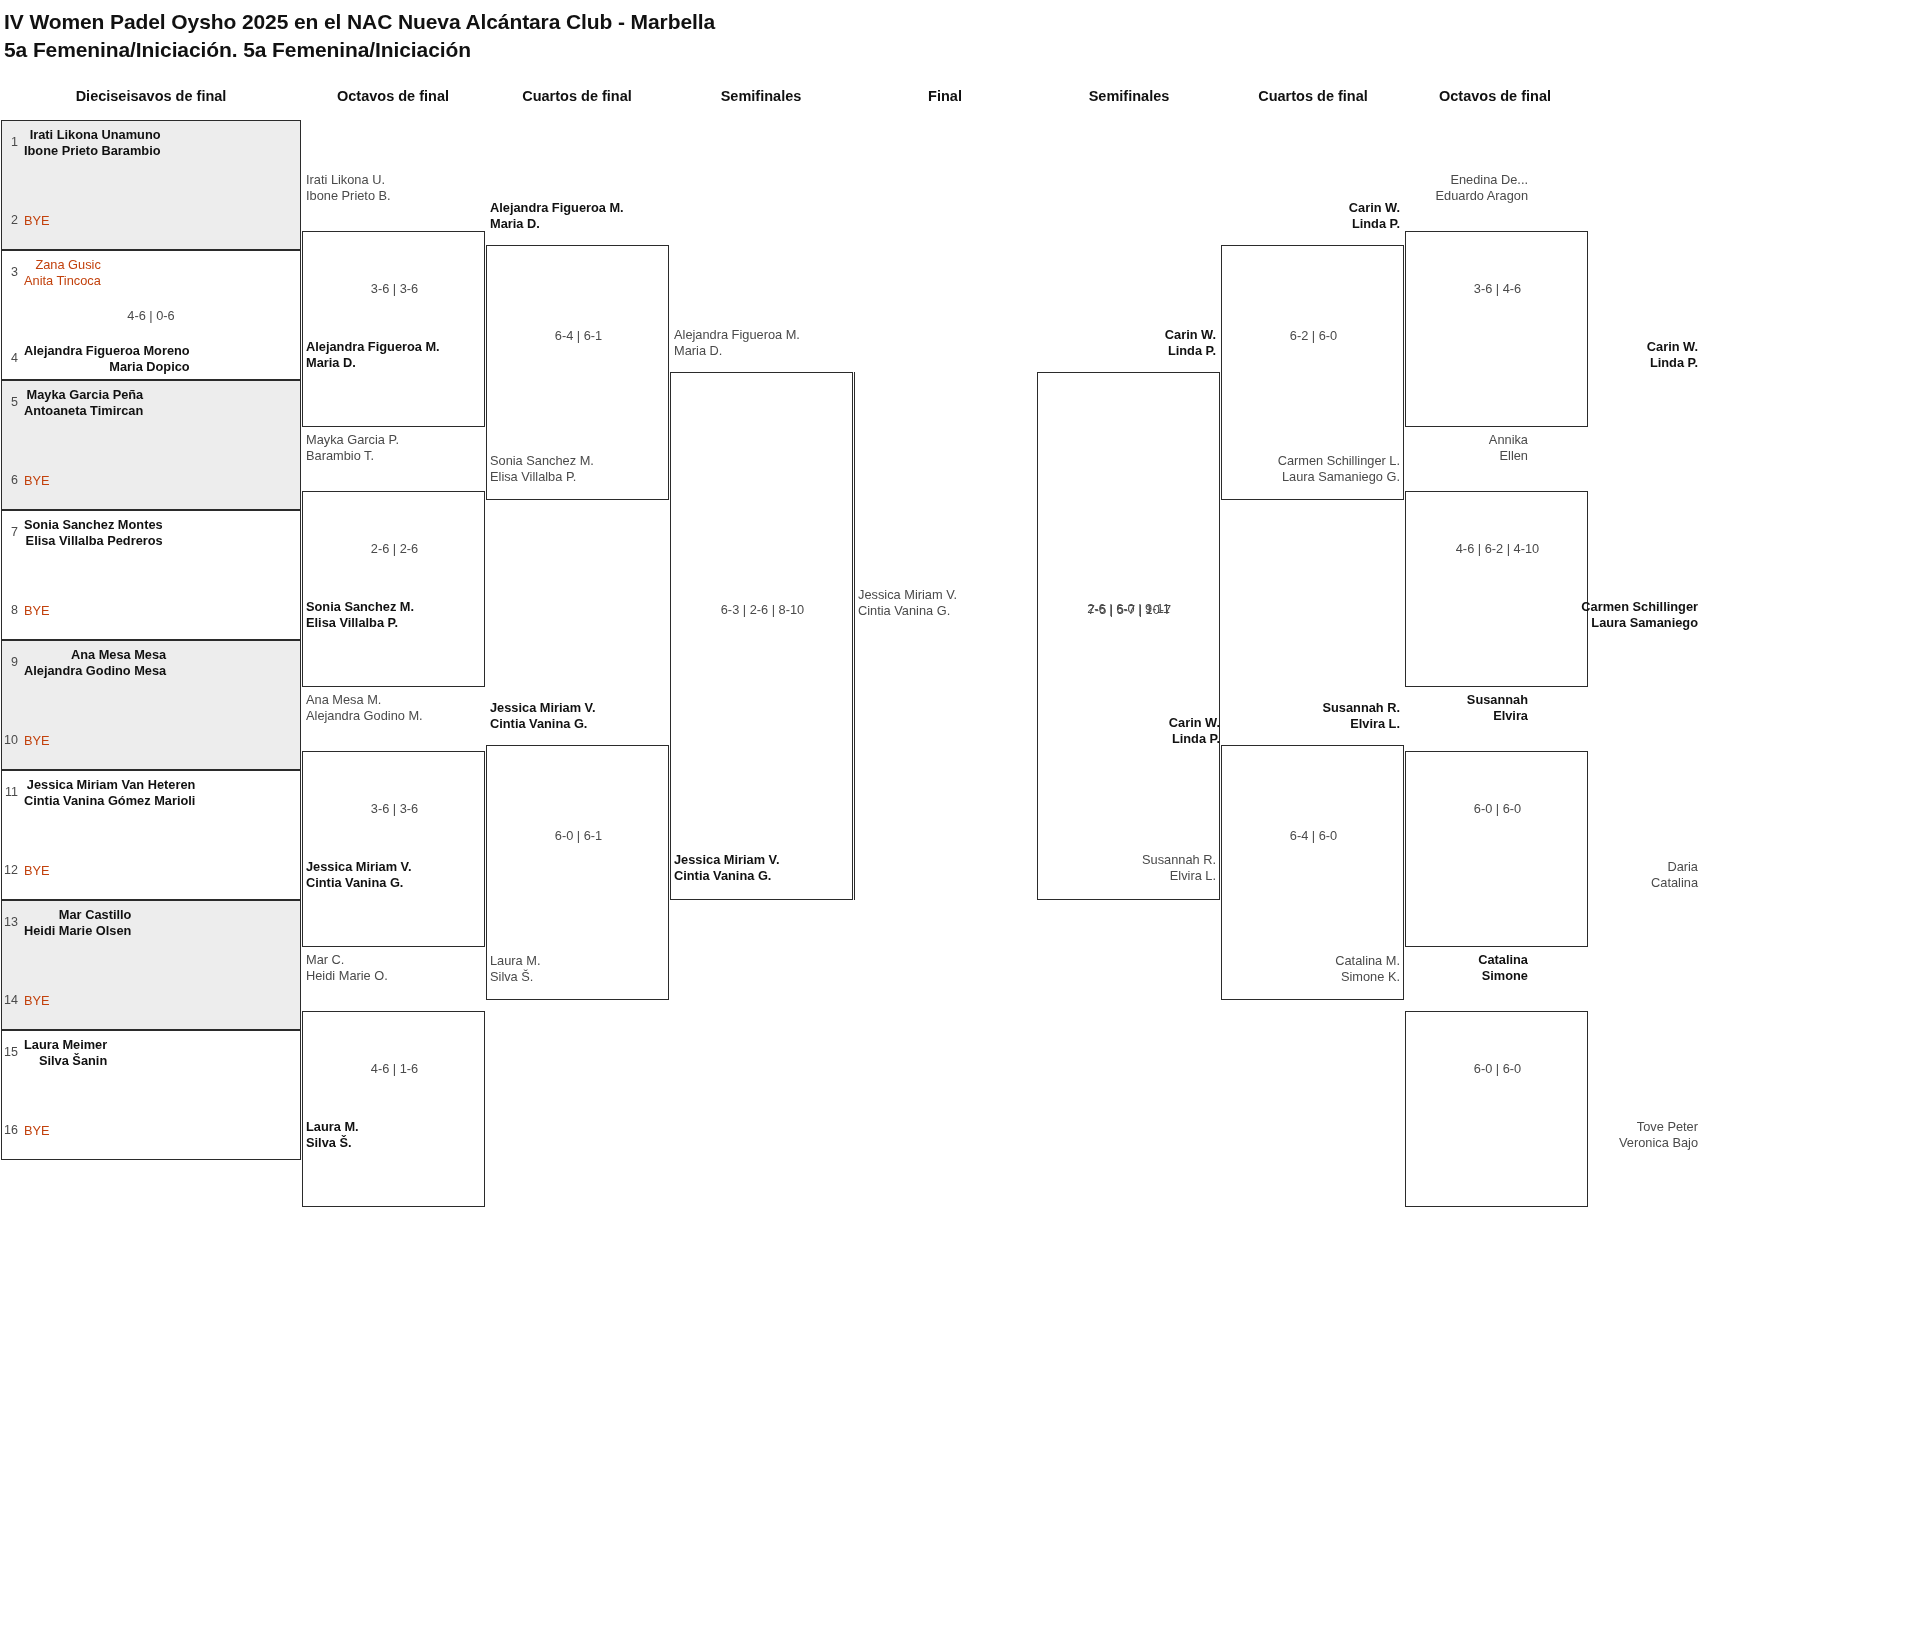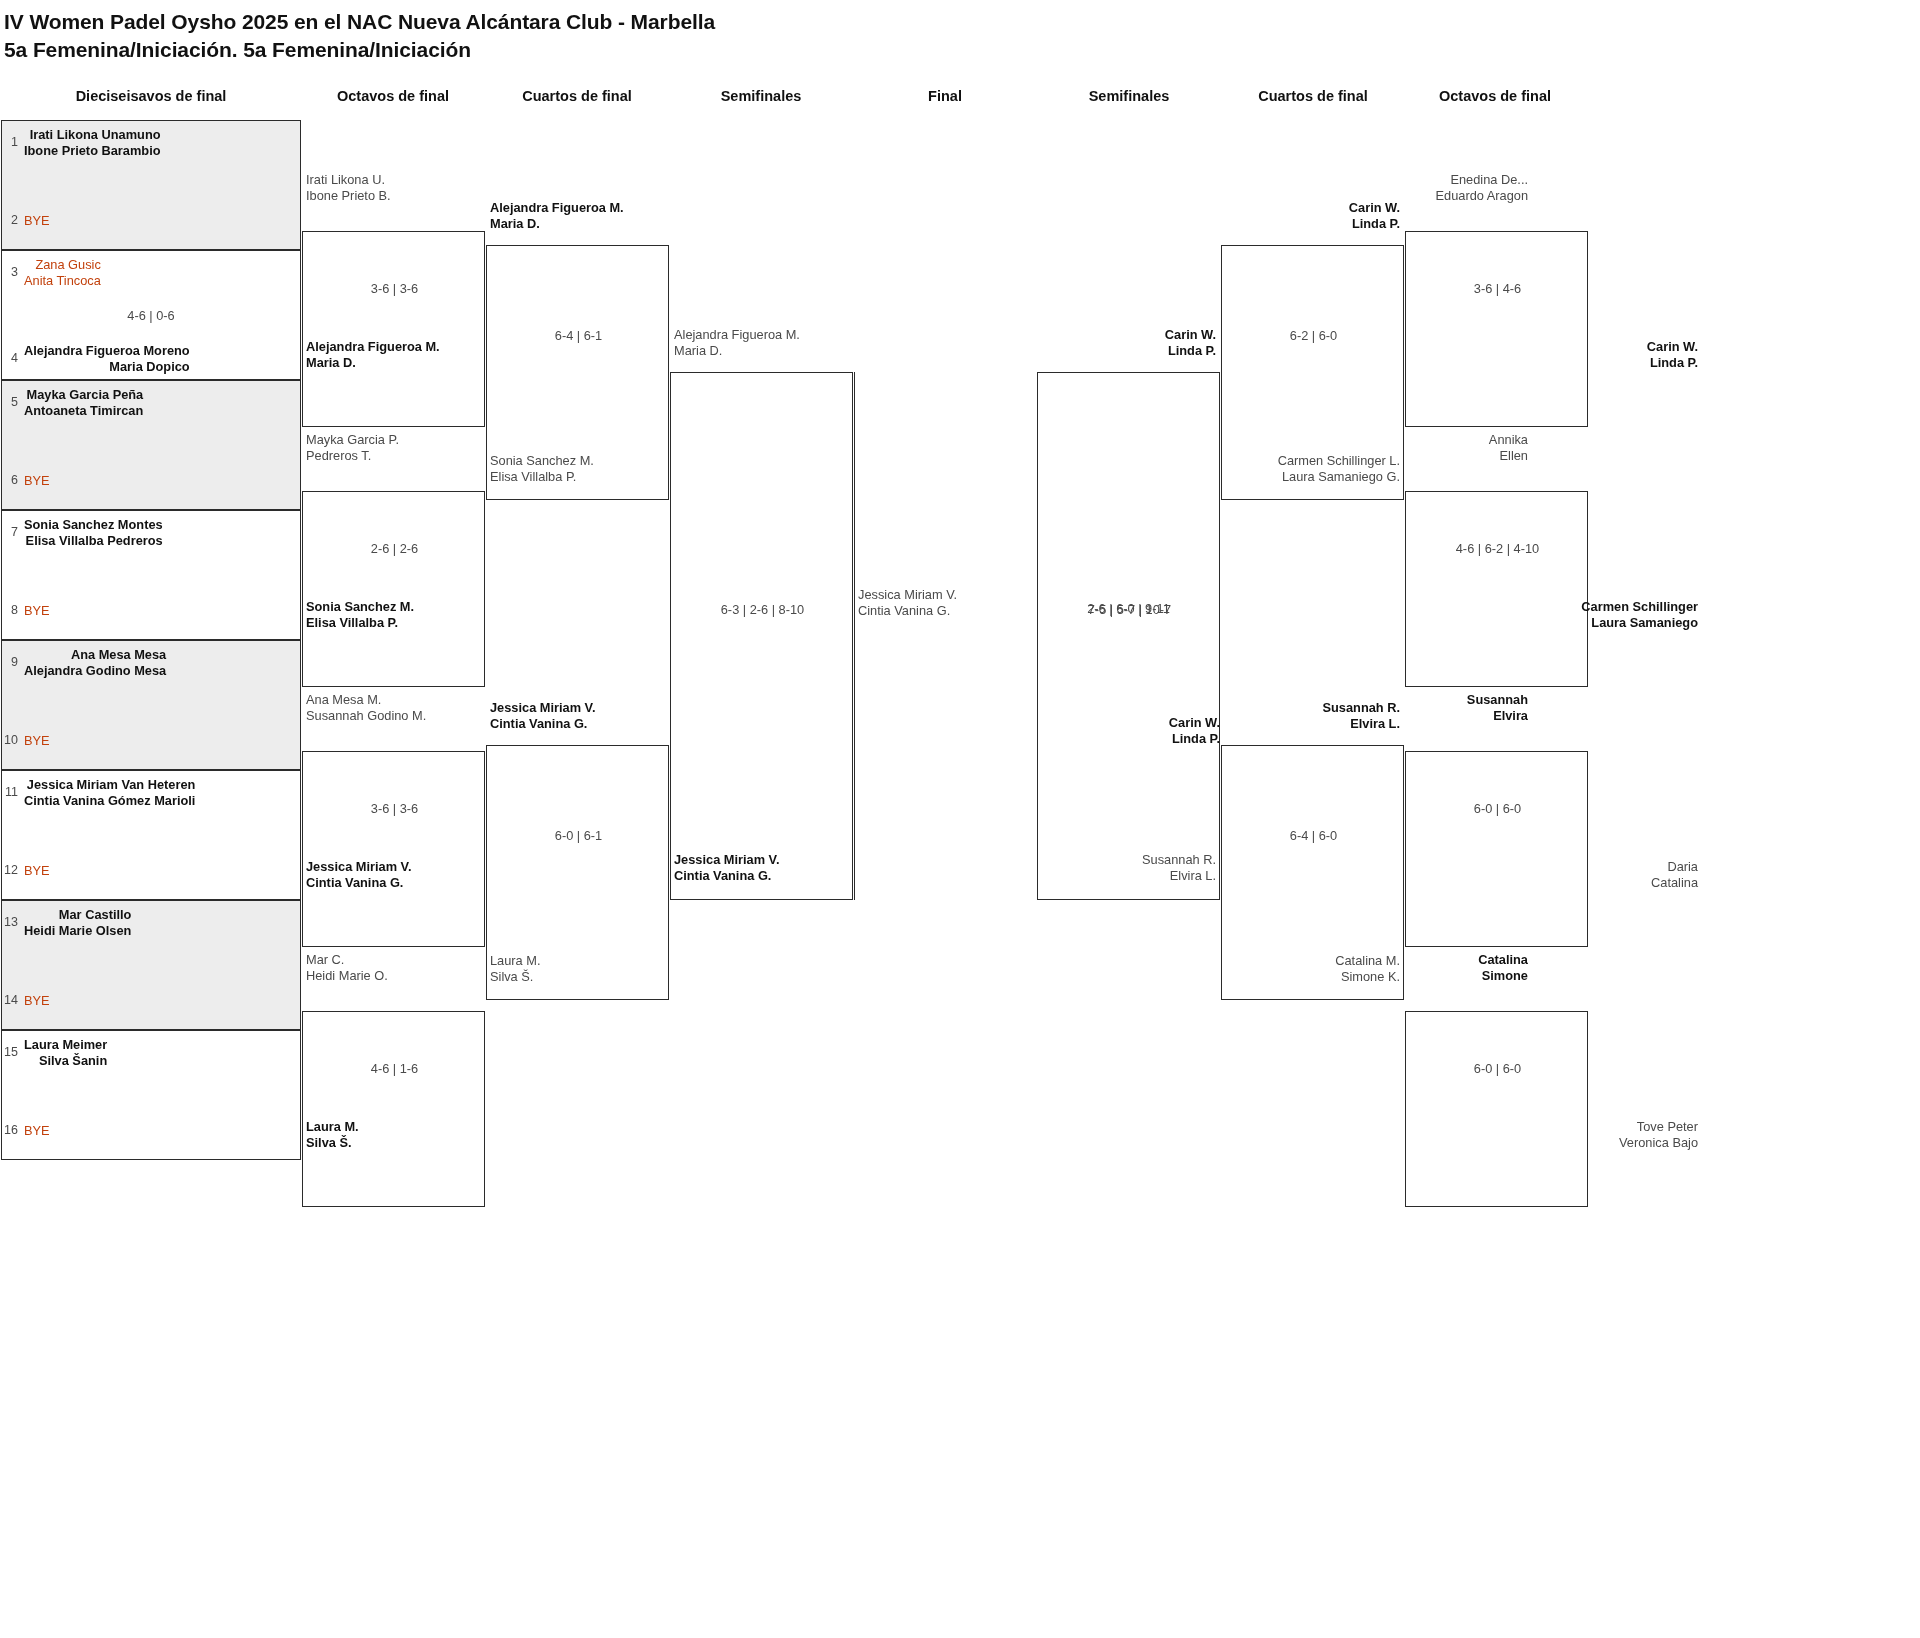--- a/index.html
+++ b/index.html
@@ -209,32 +209,32 @@
     </div>
     <div class="matchbox" style="left: 302px; top: 231px; width: 183px; height: 196px;">
       <div class="score" style="left: 0px; width: 183px; top: 49px;">3-6 | 3-6</div>
     </div>
     <div class="label winner" style="left:306px; top:339px;">
       <span class="nm">Alejandra Figueroa M.</span>
       <span class="nm">Maria D.</span>
     </div>
     <div class="label" style="left:306px; top:432px;">
       <span class="nm">Mayka Garcia P.</span>
-      <span class="nm">Pedreros T.</span>
+      <span class="nm">Barambio T.</span>
     </div>
     <div class="matchbox" style="left: 302px; top: 491px; width: 183px; height: 196px;">
       <div class="score" style="left: 0px; width: 183px; top: 49px;">2-6 | 2-6</div>
     </div>
     <div class="label winner" style="left:306px; top:599px;">
       <span class="nm">Sonia Sanchez M.</span>
       <span class="nm">Elisa Villalba P.</span>
     </div>
     <div class="label" style="left:306px; top:692px;">
       <span class="nm">Ana Mesa M.</span>
-      <span class="nm">Susannah Godino M.</span>
+      <span class="nm">Alejandra Godino M.</span>
     </div>
     <div class="matchbox" style="left: 302px; top: 751px; width: 183px; height: 196px;">
       <div class="score" style="left: 0px; width: 183px; top: 49px;">3-6 | 3-6</div>
     </div>
     <div class="label winner" style="left:306px; top:859px;">
       <span class="nm">Jessica Miriam V.</span>
       <span class="nm">Cintia Vanina G.</span>
     </div>
     <div class="label" style="left:306px; top:952px;">
       <span class="nm">Mar C.</span>

